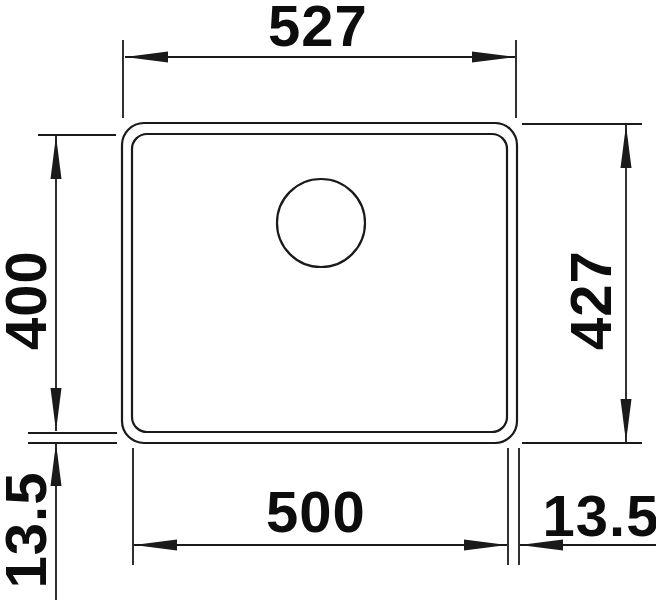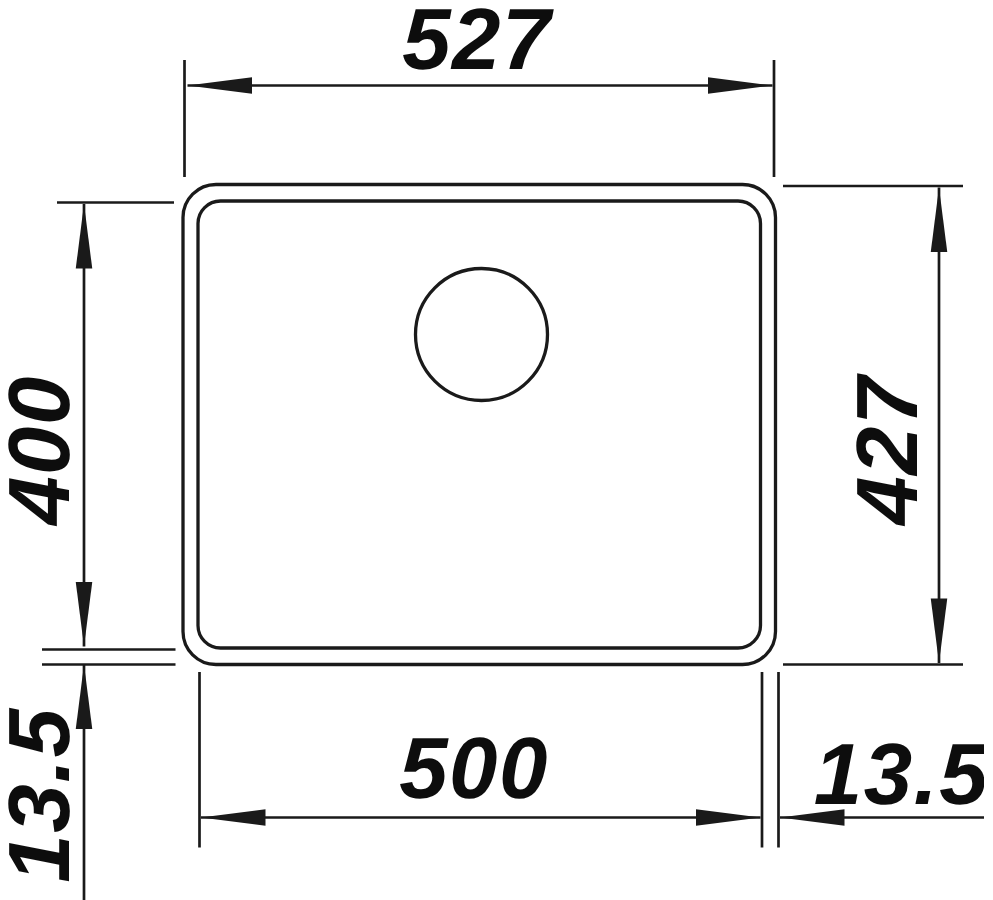--- a/index.html
+++ b/index.html
@@ -6,21 +6,20 @@
     margin: 0;
     padding: 0;
     background: #ffffff;
   }
   .canvas {
     position: relative;
     width: 656px;
     height: 600px;
     background: var(--bg, #ffffff);
     overflow: hidden;
-    font-style: italic;
   }
   svg { display: block; }
   .edge {
     fill: none;
     stroke: var(--line, #1a1a1a);
     stroke-width: 2.2;
   }
   .thinline {
     stroke: var(--line, #1a1a1a);
     stroke-width: 1.8;

